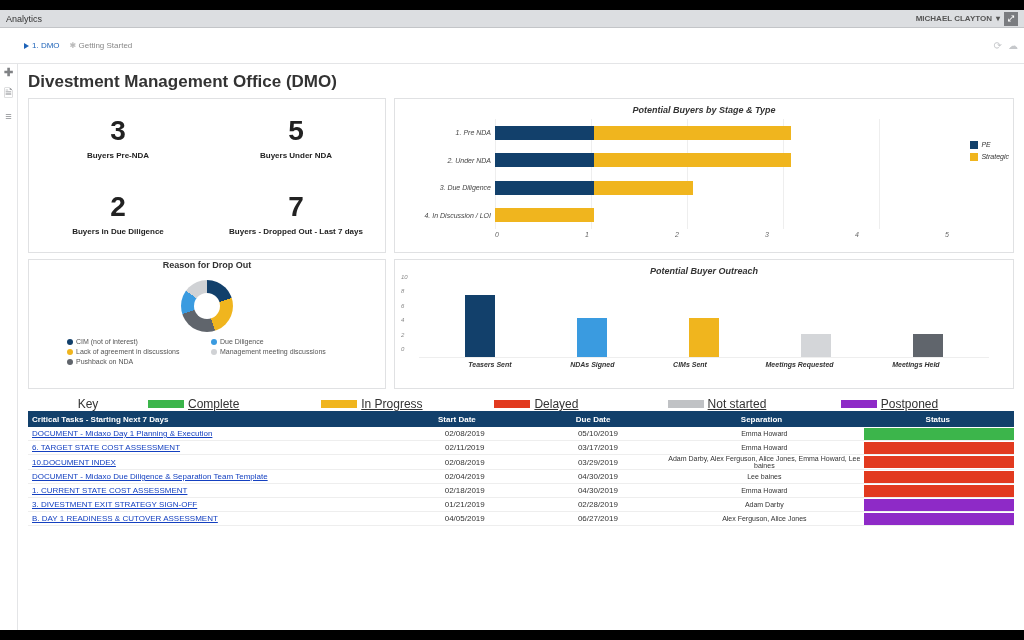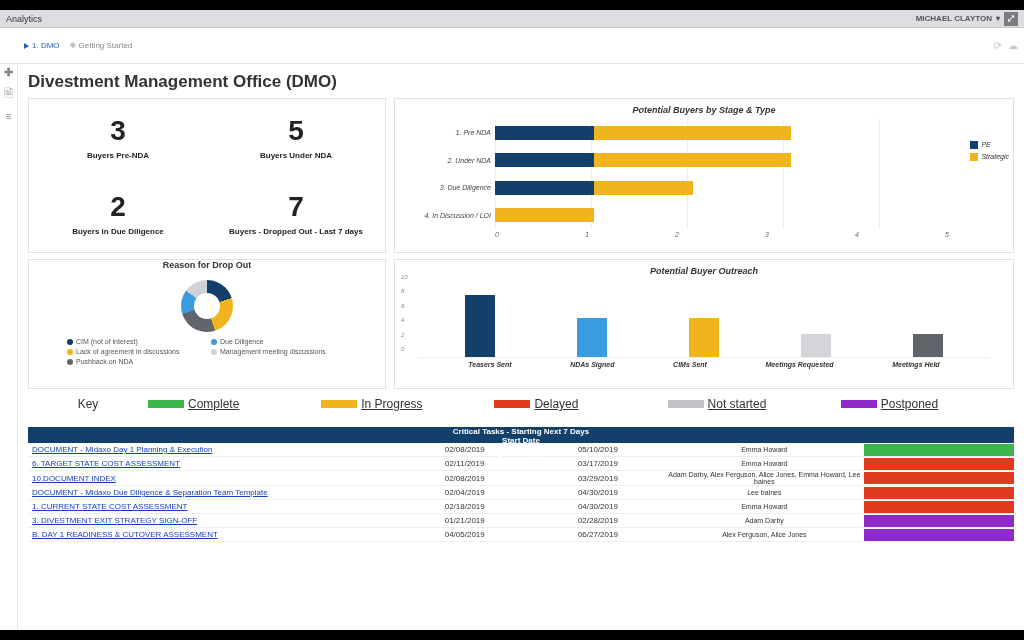--- a/index.html
+++ b/index.html
@@ -46,21 +46,21 @@
 .donut-legend .dsq { width: 6px; height: 6px; border-radius: 50%; display: inline-block; }
 .outreach-panel { flex: 1; height: 130px; border: 1px solid #e0e1e3; position: relative; }
 .bar-chart { display: flex; align-items: flex-end; height: 78px; padding: 0 20px; gap: 30px; justify-content: space-around; border-bottom: 1px solid #eee; }
 .bar { width: 30px; }
 .bar-labels { display: flex; justify-content: space-around; font-size: 7px; color: #333; padding: 3px 20px 0 20px; font-weight: bold; }
 .y-axis { position: absolute; left: 6px; top: 14px; font-size: 6px; color: #888; height: 78px; display: flex; flex-direction: column; justify-content: space-between; }
 .key-row { display: flex; align-items: center; margin-top: 8px; font-size: 12px; }
 .key-row .key-lbl { width: 120px; text-align: center; }
 .key-row .kitem { flex: 1; display: flex; align-items: center; text-decoration: underline; }
 .key-row .ksq { width: 36px; height: 8px; margin-right: 4px; }
-.table-header { background: #12406b; color: #fff; font-size: 8px; font-weight: bold; display: flex; margin-top: 16px; height: 16px; align-items: center; flex-direction: column; }
+.table-header { background: #12406b; color: #fff; font-size: 8px; font-weight: bold; display: flex; margin-top: 0; height: 16px; align-items: center; }
 .th { padding: 0 4px; }
 .th1 { flex: 2.2; }
 .th2, .th3 { flex: 0.8; text-align: center; }
 .th4 { flex: 1.2; text-align: center; }
 .th5 { flex: 0.9; text-align: center; }
 .trow { display: flex; font-size: 8px; border-bottom: 1px solid #eee; min-height: 14px; align-items: center; justify-content: space-between; }
 .trow .c1 { flex: 2.2; color: #1440c0; text-decoration: underline; padding-left: 4px; cursor: pointer; }
 .trow .c2, .trow .c3 { flex: 0.8; text-align: center; }
 .trow .c4 { flex: 1.2; text-align: center; font-size: 7px; }
 .trow .c5 { flex: 0.9; }
@@ -248,21 +248,21 @@
               <span class="ksq" style="background:#8e2ac7"></span>
               <span>Postponed</span>
             </div>
           </div>
       </div>
 
       <div class="table-header">
         <div class="th th1">Critical Tasks - Starting Next 7 Days</div>
         <div class="th th2">Start Date</div>
         <div class="th th3">Due Date</div>
-        <div class="th th4">Responsible</div>
+        <div class="th th4">Separation</div>
         <div class="th th5">Status</div>
       </div>
       <div id="table-body">
           <div class="trow">
             <div class="c1">DOCUMENT - Midaxo Day 1 Planning &amp; Execution</div>
     <div class="c2">02/08/2019</div>
     <div class="c3">05/10/2019</div>
     <div class="c4">Emma Howard</div>
     <div class="c5">
               <div class="status-fill" style="background:#3cb54b"></div>

